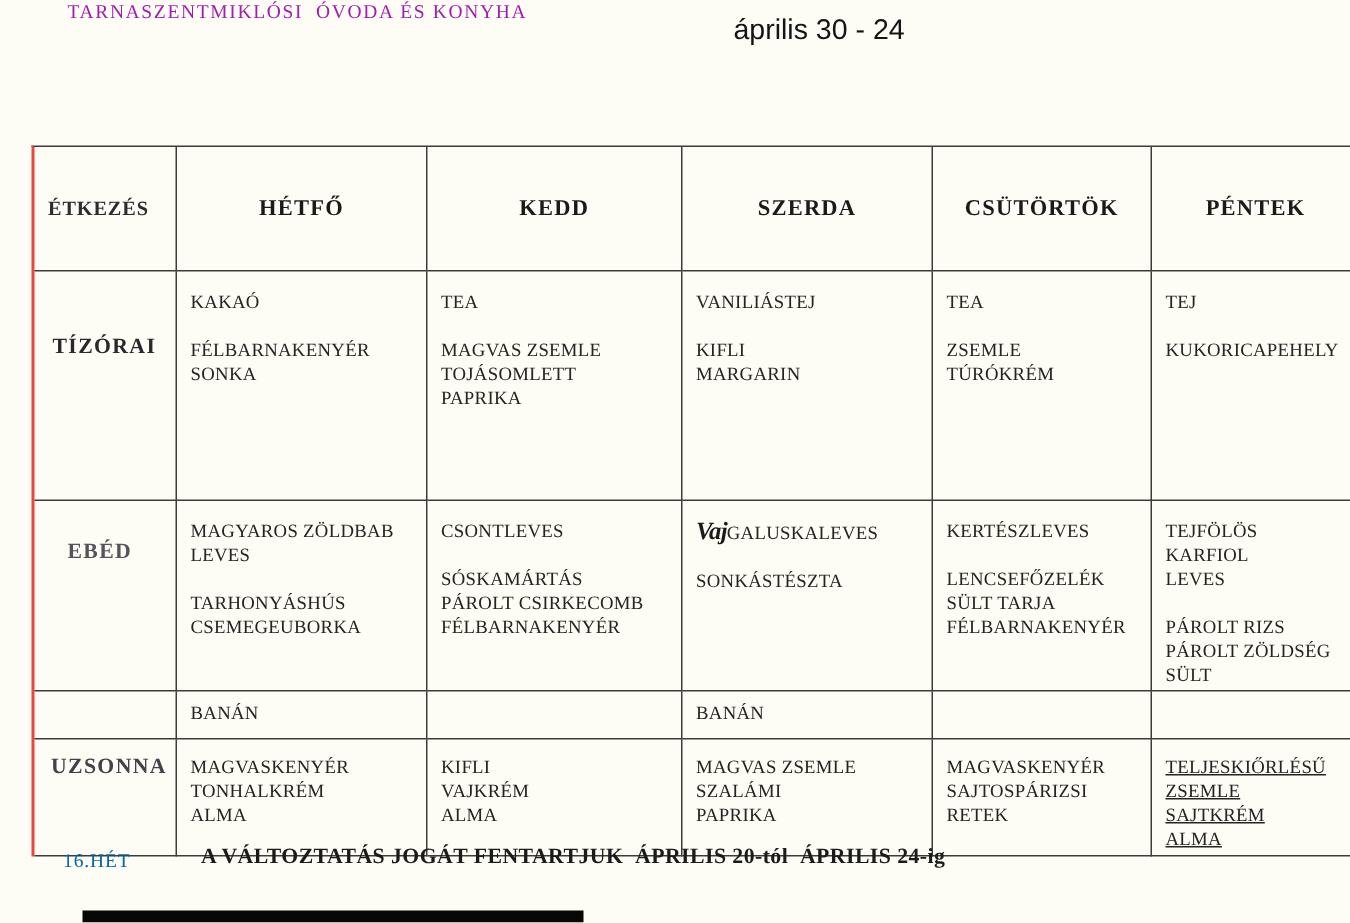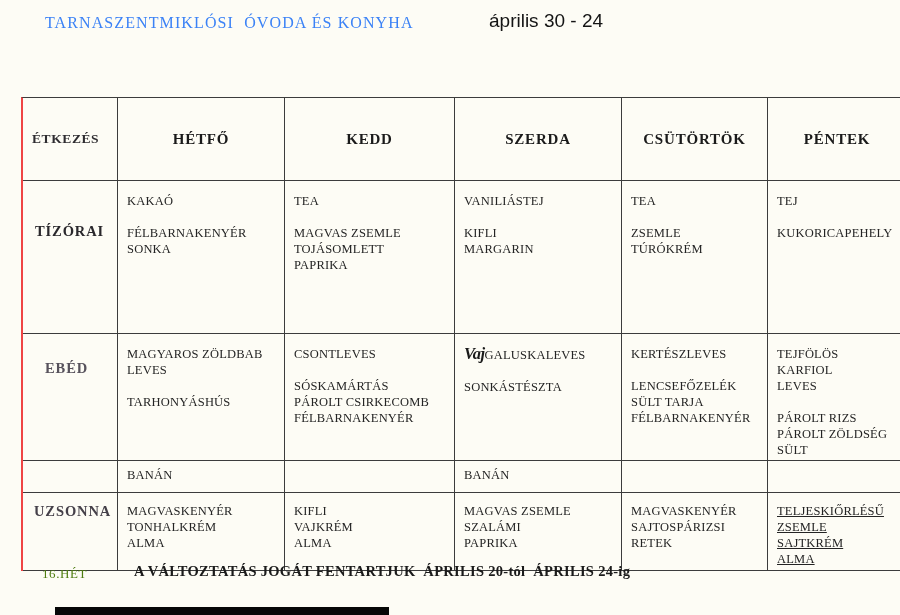--- a/index.html
+++ b/index.html
@@ -5,23 +5,23 @@
   html, body { margin: 0; padding: 0; }
   body {
     width: 900px; height: 615px;
     background: #fdfcf5;
     font-family: "Liberation Serif", serif;
     color: #1c1c1c;
     position: relative;
     overflow: hidden;
   }
   .title {
-    position: absolute; left: 45px; top: 14px;
-    font-size: 16px; letter-spacing: 1.1px;
-    color: #3b82f6; white-space: pre;
+    position: absolute; left: 45px; top: 0;
+    font-size: 13px; letter-spacing: 1.1px;
+    color: #a21caf; white-space: pre;
   }
   .date-range {
     position: absolute; left: 489px; top: 10px;
     font-family: "Liberation Sans", sans-serif;
     font-size: 19px; color: #141414;
   }
   .menu {
     position: absolute; left: 21px; top: 57px;
     display: grid;
     grid-template-columns: 95px 167px 170px 167px 146px 139px;
@@ -58,21 +58,21 @@
   .gap { margin-top: 16px; }
   .banan-cell { padding-top: 6px; }
   .uzsonna-cell { padding-top: 10px; }
   .underline-items .line { text-decoration: underline; }
   .handwritten {
     font-style: italic; font-weight: bold;
     font-size: 16.5px; letter-spacing: -0.5px; color: #1a1a1a;
   }
   .footer-week {
     position: absolute; left: 42px; top: 566px;
-    font-size: 13px; letter-spacing: 0.6px; color: #4d7c0f;
+    font-size: 13px; letter-spacing: 0.6px; color: #0369a1;
   }
   .footer-notice {
     position: absolute; left: 134px; top: 563px;
     font-size: 14.5px; font-weight: bold; letter-spacing: 0.3px;
     color: #1b1b1b; white-space: pre;
   }
   .scan-bar {
     position: absolute; left: 55px; top: 607px;
     width: 334px; height: 8px; background: #070707;
   }
@@ -117,20 +117,21 @@
   <div class="cell">
     <div class="line">TEJ</div>
     <div class="line gap">KUKORICAPEHELY</div>
   </div>
 
   <div class="cell label-cell lbl-ebed">EBÉD</div>
   <div class="cell">
     <div class="line">MAGYAROS ZÖLDBAB</div>
     <div class="line">LEVES</div>
     <div class="line gap">TARHONYÁSHÚS</div>
+    <div class="line">CSEMEGEUBORKA</div>
   </div>
   <div class="cell">
     <div class="line">CSONTLEVES</div>
     <div class="line gap">SÓSKAMÁRTÁS</div>
     <div class="line">PÁROLT CSIRKECOMB</div>
     <div class="line">FÉLBARNAKENYÉR</div>
   </div>
   <div class="cell">
     <div class="line"><span class="handwritten">Vaj</span><span>GALUSKALEVES</span></div>
     <div class="line gap">SONKÁSTÉSZTA</div>

